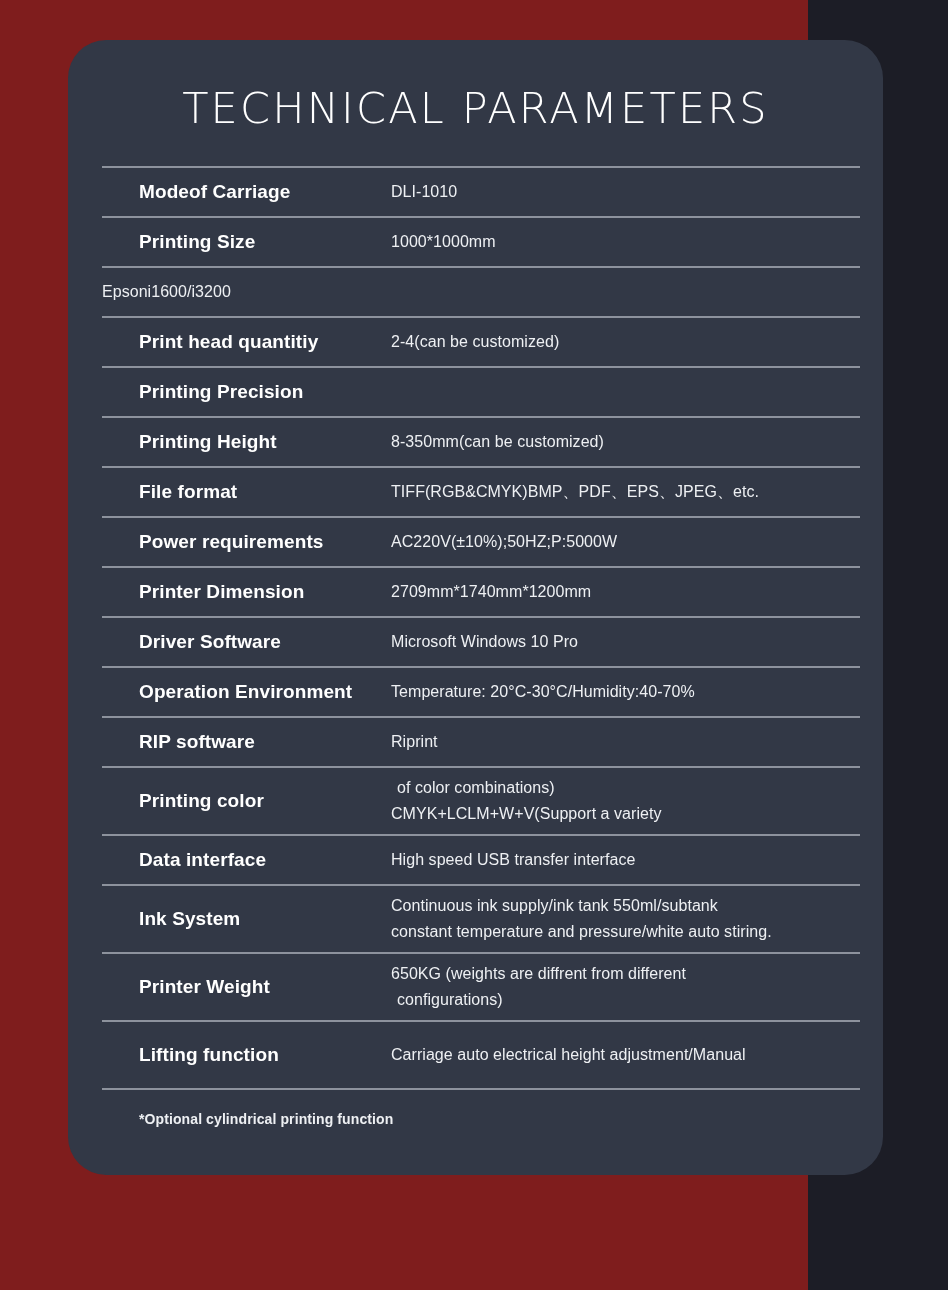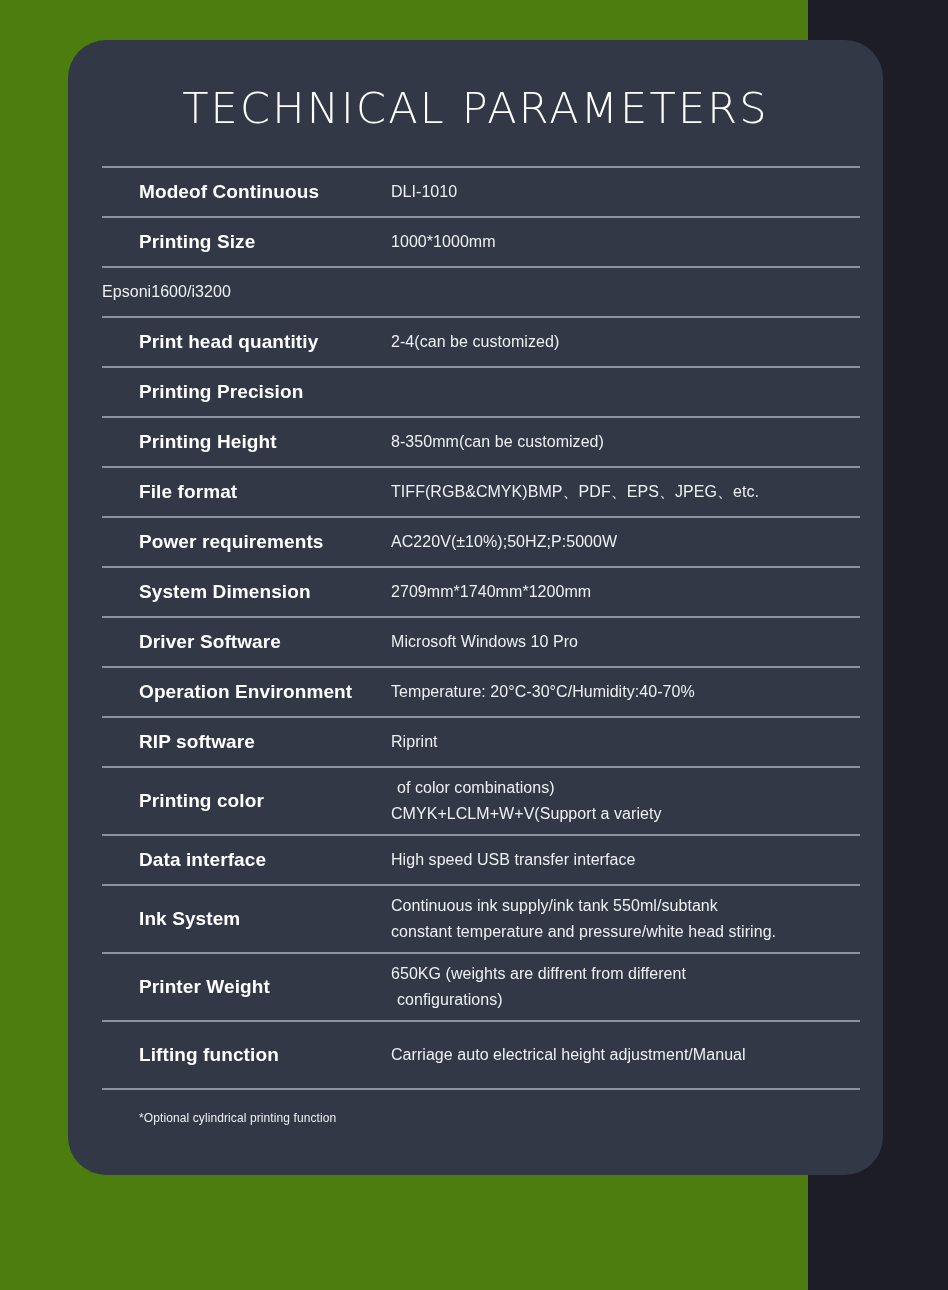--- a/index.html
+++ b/index.html
@@ -12,21 +12,21 @@
     height: 1290px;
     overflow: hidden;
     font-family: "Liberation Sans", "DejaVu Sans", sans-serif;
     -webkit-font-smoothing: antialiased;
   }
 
   #page {
     position: relative;
     width: 808px;
     height: 1290px;
-    background: #4d7c0f;
+    background: #7f1d1d;
   }
 
   #spec-card {
     position: absolute;
     left: 68px;
     top: 40px;
     width: 815px;
     height: 1135px;
     background: #323846;
     border-radius: 38px;
@@ -98,40 +98,40 @@
   }
 
   
   .spec-row.r1 { height: 48px; }
   
   .spec-row.r2 { height: 66px; }
 
   #footnote {
     padding: 21px 0 0 37px;
     color: #eef0f3;
-    font-size: 12px;
-    font-weight: normal;
+    font-size: 14px;
+    font-weight: bold;
     letter-spacing: 0.1px;
     line-height: 1.2;
   }
 </style>
 </head>
 <body>
 
 <div id="page">
 
   <div id="spec-card">
 
     <div id="card-title">TECHNICAL PARAMETERS</div>
 
     <div id="spec-table">
 
     <div class="divider"></div>
         <div class="spec-row r1">
-          <div class="spec-label">Modeof Continuous</div>
+          <div class="spec-label">Modeof Carriage</div>
           <div class="spec-value">
             <span class="vline">DLI-1010</span>
           </div>
         </div>
         <div class="divider"></div>
         <div class="spec-row r1">
           <div class="spec-label">Printing Size</div>
           <div class="spec-value">
             <span class="vline">1000*1000mm</span>
           </div>
@@ -169,21 +169,21 @@
         </div>
         <div class="divider"></div>
         <div class="spec-row r1">
           <div class="spec-label">Power requirements</div>
           <div class="spec-value">
             <span class="vline">AC220V(±10%);50HZ;P:5000W</span>
           </div>
         </div>
         <div class="divider"></div>
         <div class="spec-row r1">
-          <div class="spec-label">System Dimension</div>
+          <div class="spec-label">Printer Dimension</div>
           <div class="spec-value">
             <span class="vline">2709mm*1740mm*1200mm</span>
           </div>
         </div>
         <div class="divider"></div>
         <div class="spec-row r1">
           <div class="spec-label">Driver Software</div>
           <div class="spec-value">
             <span class="vline">Microsoft Windows 10 Pro</span>
           </div>
@@ -215,21 +215,21 @@
           <div class="spec-label">Data interface</div>
           <div class="spec-value">
             <span class="vline">High speed USB transfer interface</span>
           </div>
         </div>
         <div class="divider"></div>
         <div class="spec-row r2">
           <div class="spec-label">Ink System</div>
           <div class="spec-value">
             <span class="vline">Continuous ink supply/ink tank 550ml/subtank</span>
-            <span class="vline">constant temperature and pressure/white head stiring.</span>
+            <span class="vline">constant temperature and pressure/white auto stiring.</span>
           </div>
         </div>
         <div class="divider"></div>
         <div class="spec-row r2">
           <div class="spec-label">Printer Weight</div>
           <div class="spec-value">
             <span class="vline">650KG (weights are diffrent from different</span>
             <span class="vline indent"> configurations)</span>
           </div>
         </div>

